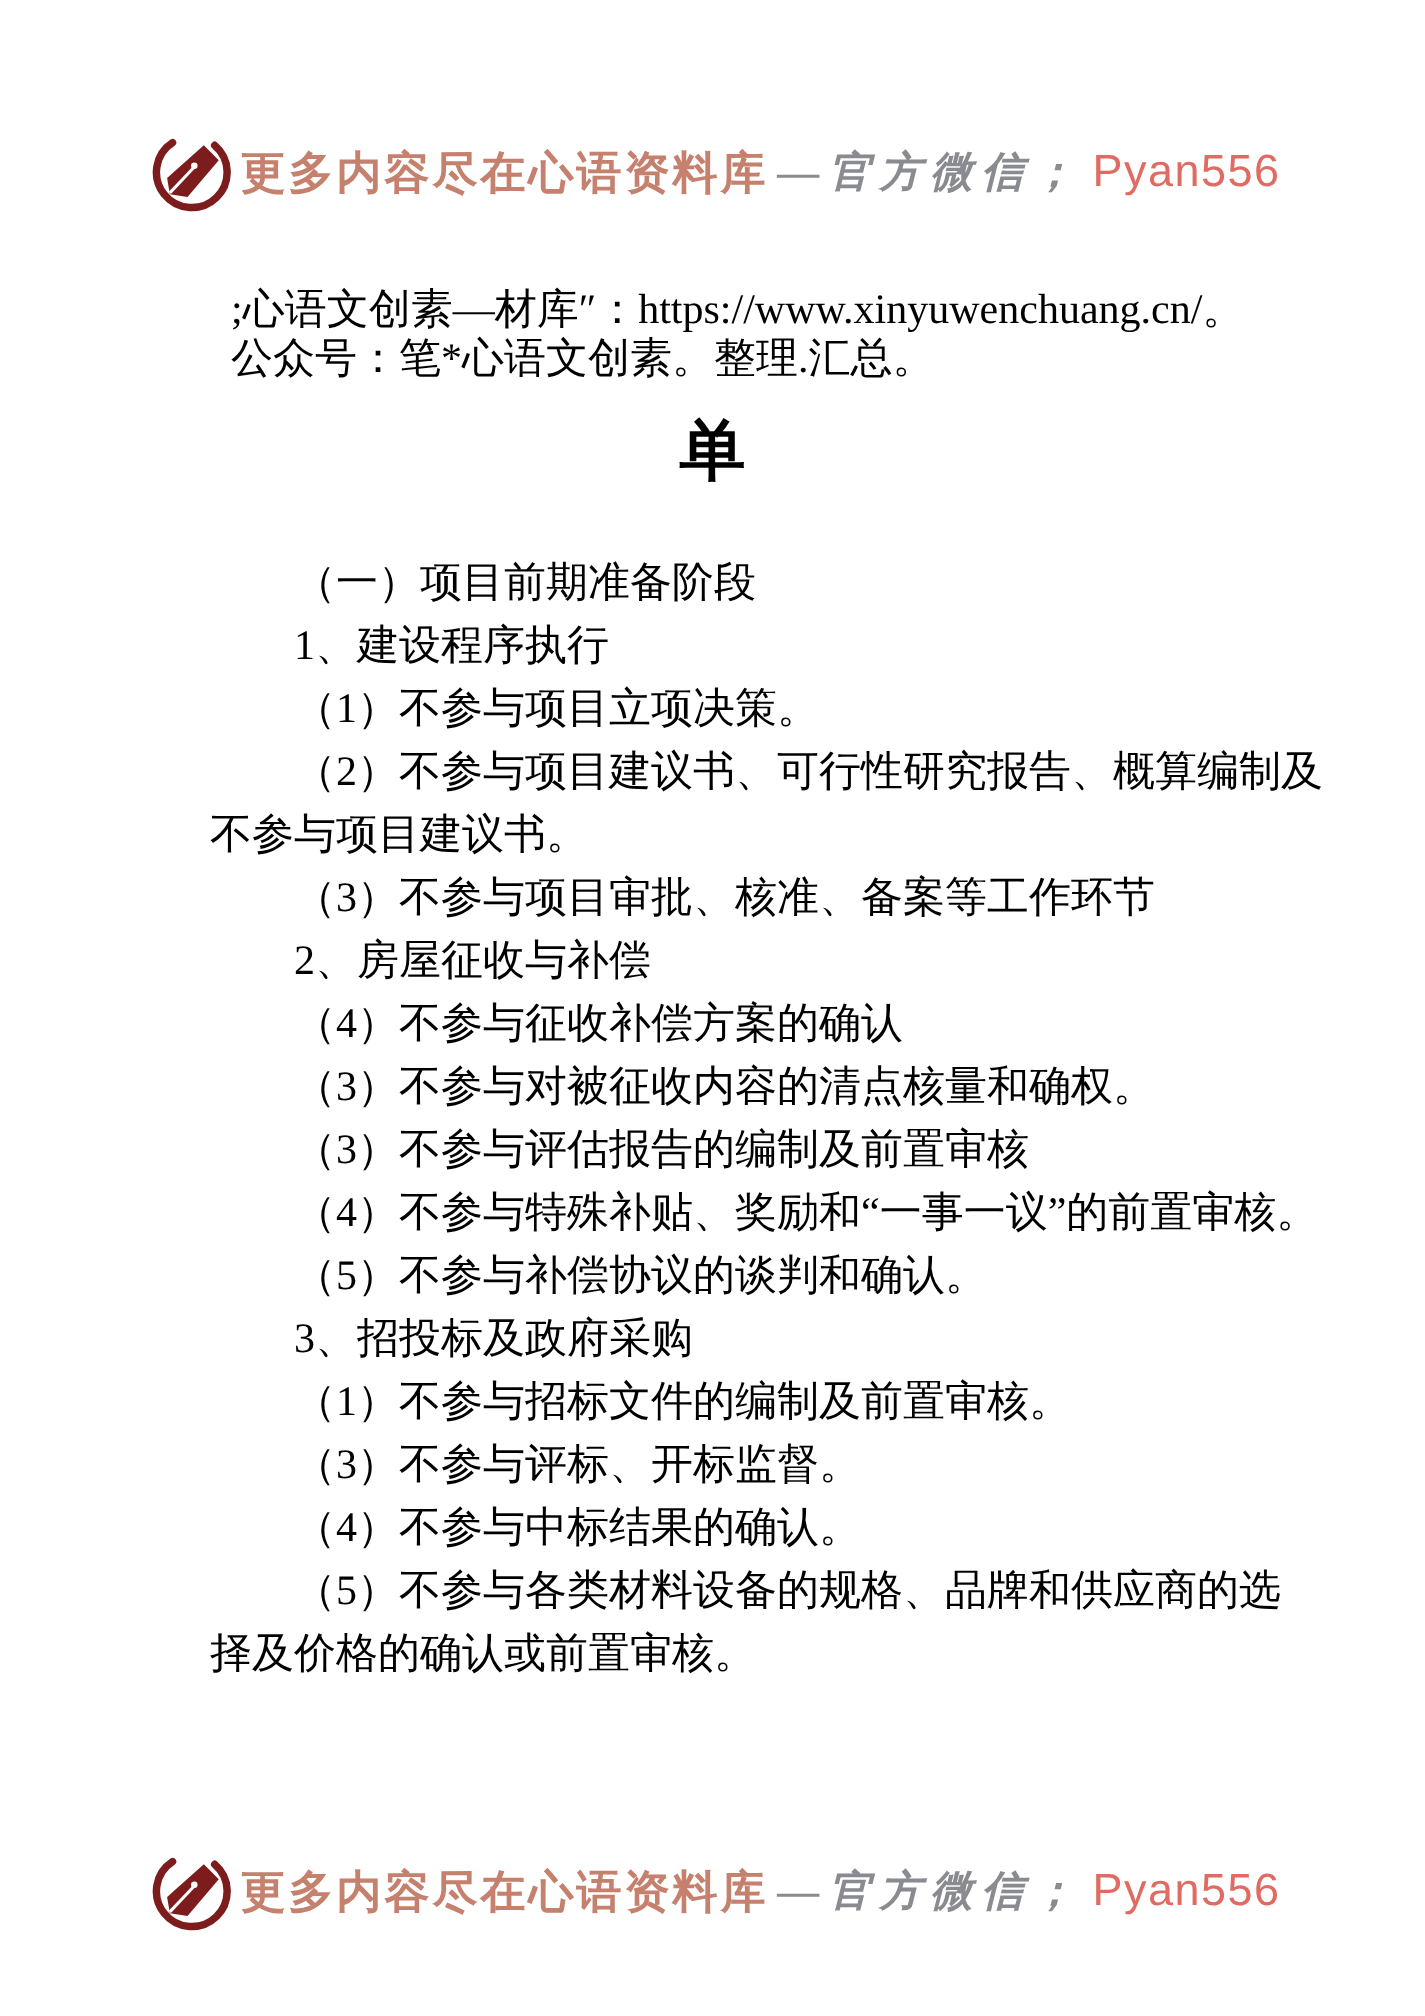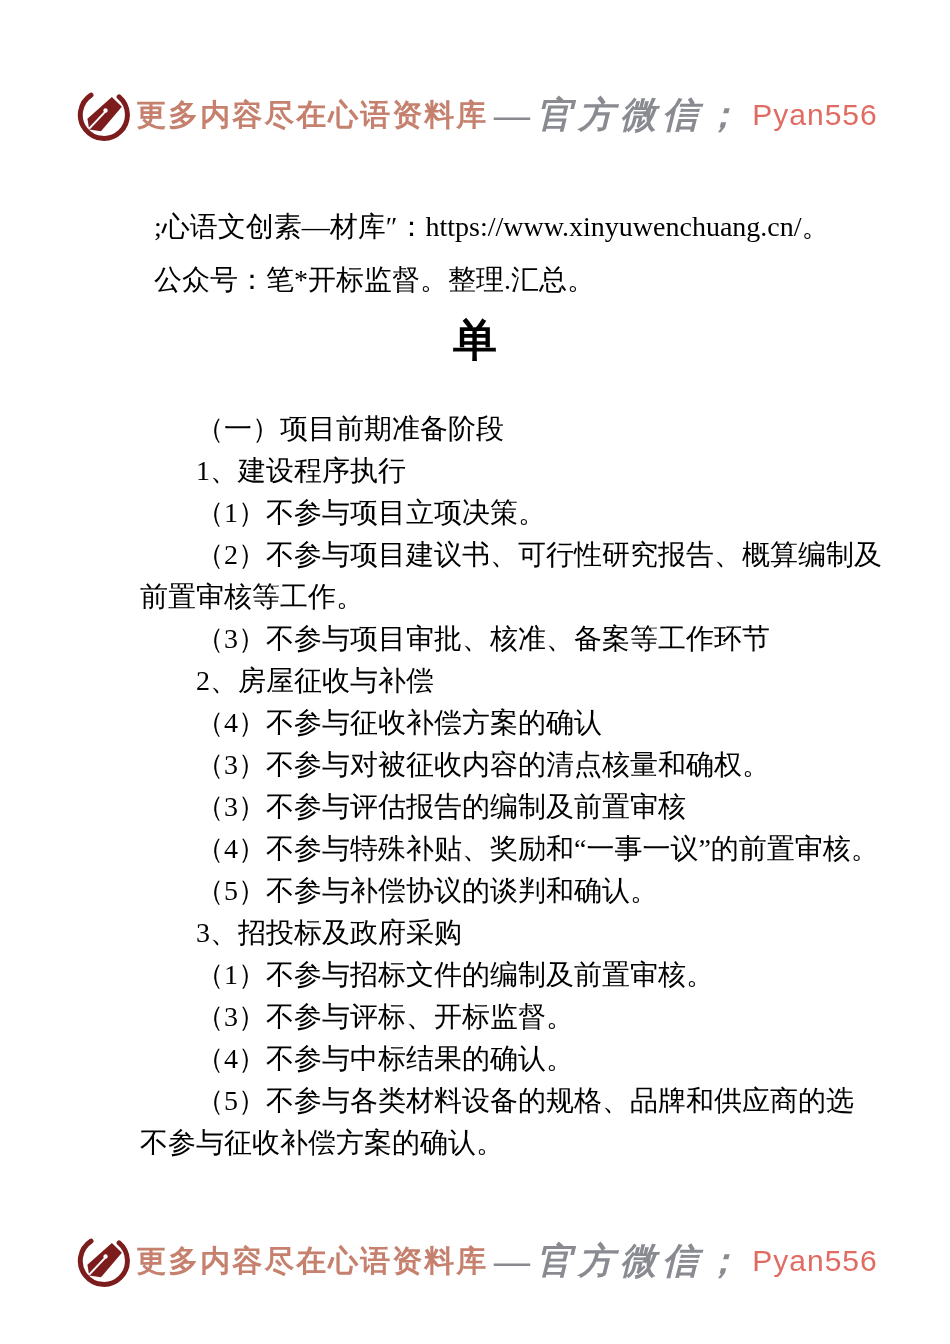--- a/index.html
+++ b/index.html
@@ -18,34 +18,34 @@
     gap:6px;
   }
   .watermark.header{top:84px;}
   .watermark.footer{top:1230px;}
   .logo{width:58px;height:62px;flex:none;}
   .brand{
     font-size:30px;color:#c5806e;letter-spacing:2px;
     font-weight:bold;
   }
   .wechat{
-    font-size:36px;color:#8a8b91;font-style:italic;
+    font-size:28px;color:#8a8b91;font-style:italic;
     letter-spacing:6px;font-weight:bold;text-align:center;
   }
   .wid{
     font-family:"Liberation Sans","DejaVu Sans",sans-serif;
     font-size:30px;color:#e06b62;letter-spacing:1px;
   }
   
   .content{
     position:absolute;left:140px;top:190px;width:680px;
   }
   .intro{padding-left:14px;}
   .intro-line{
-    font-size:28px;line-height:33px;white-space:nowrap;margin-top:20px;
+    font-size:28px;line-height:33px;white-space:nowrap;
   }
   .doc-title{
     font-size:44px;font-weight:bold;text-align:center;
     line-height:58px;margin:16px 10px 38px 0;
   }
   .body-line{
     font-size:28px;line-height:42px;
     text-indent:56px;white-space:nowrap;
   }
   .body-line.continuation{text-indent:0;}
@@ -67,45 +67,45 @@
     <span class="brand">更多内容尽在心语资料库</span>
     <span class="wechat">—官方微信；</span>
     <span class="wid">Pyan556</span>
   </div>
 
   <div class="content">
 
     <div class="intro">
 
     <div class="intro-line">;心语文创素—材库″：https://www.xinyuwenchuang.cn/。</div>
-        <div class="intro-line">公众号：笔*开标监督。整理.汇总。</div>
+        <div class="intro-line">公众号：笔*心语文创素。整理.汇总。</div>
       </div>
 
     <div class="doc-title">单</div>
 
     <div>
 
         <div class="body-line">（一）项目前期准备阶段</div>
         <div class="body-line">1、建设程序执行</div>
         <div class="body-line">（1）不参与项目立项决策。</div>
         <div class="body-line">（2）不参与项目建议书、可行性研究报告、概算编制及</div>
-        <div class="body-line continuation">前置审核等工作。</div>
+        <div class="body-line continuation">不参与项目建议书。</div>
         <div class="body-line">（3）不参与项目审批、核准、备案等工作环节</div>
         <div class="body-line">2、房屋征收与补偿</div>
         <div class="body-line">（4）不参与征收补偿方案的确认</div>
         <div class="body-line">（3）不参与对被征收内容的清点核量和确权。</div>
         <div class="body-line">（3）不参与评估报告的编制及前置审核</div>
         <div class="body-line">（4）不参与特殊补贴、奖励和“一事一议”的前置审核。</div>
         <div class="body-line">（5）不参与补偿协议的谈判和确认。</div>
         <div class="body-line">3、招投标及政府采购</div>
         <div class="body-line">（1）不参与招标文件的编制及前置审核。</div>
         <div class="body-line">（3）不参与评标、开标监督。</div>
         <div class="body-line">（4）不参与中标结果的确认。</div>
         <div class="body-line">（5）不参与各类材料设备的规格、品牌和供应商的选</div>
-        <div class="body-line continuation">不参与征收补偿方案的确认。</div>
+        <div class="body-line continuation">择及价格的确认或前置审核。</div>
       </div>
 
   </div>
 
   <div class="watermark footer">
     <svg class="logo" viewBox="0 0 64 64" aria-hidden="true">
       <path d="M21 10 A26 26 0 1 0 52 12" fill="none" stroke="#7c1c1c" stroke-width="5.5" stroke-linecap="round"></path>
       <path d="M44 12 L55 23 L32 50 L19 48 L17 36 Z" fill="#7c1c1c"></path>
       <path d="M19 47 L37 28" stroke="#ffffff" stroke-width="2.2"></path>
       <circle cx="37" cy="27" r="2.4" fill="#ffffff"></circle>

